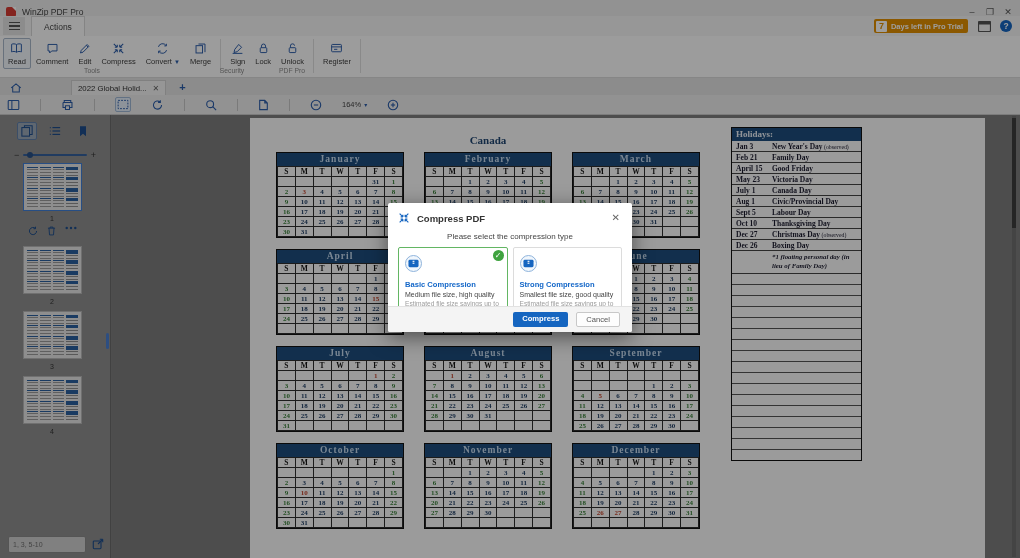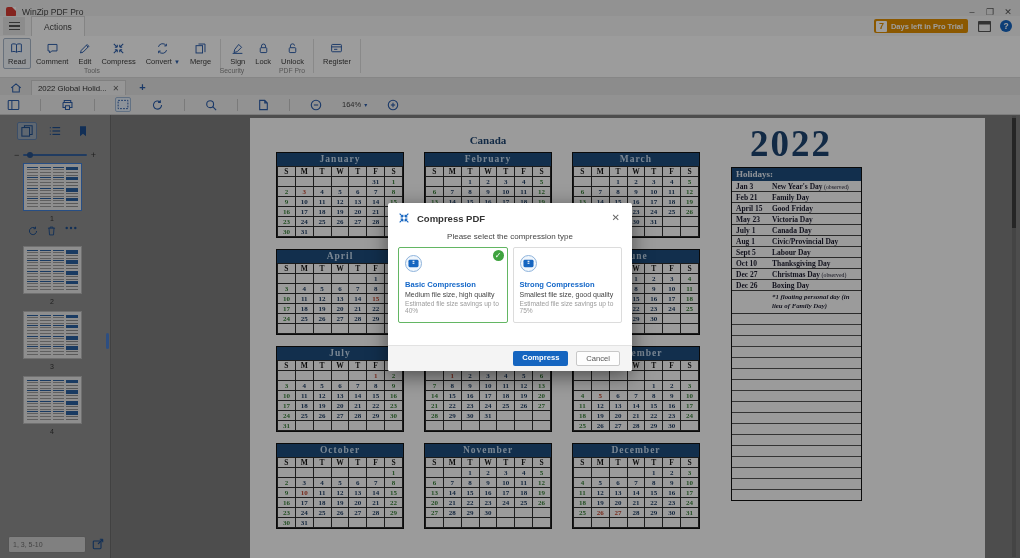--- a/index.html
+++ b/index.html
@@ -33,21 +33,21 @@
   .rbtn { display:flex; flex-direction:column; align-items:center; gap:2px; padding:3px 4px 2px; border:1px solid transparent; border-radius:2px; }
   .rbtn .lab { font-size:7.5px; color:#3b3b3b; white-space:nowrap; }
   .rbtn.active { border-color:#a9b7c9; background:#f0f5fb; }
   .rsep { width:1px; height:34px; background:#ddd; margin:1px 4px 0; }
   .glabel { position:absolute; top:31px; font-size:6.8px; color:#8a8a8a; transform:translateX(-50%); }
   .caret { font-size:6px; color:#2b5ca8; }
 
   
   #tabbar { left:0; top:78px; width:1020px; height:17px; background:#e2e2e2; display:flex; align-items:flex-end; }
   #home-btn { width:22px; height:15px; margin:0 4px 0 5px; display:flex; align-items:center; justify-content:center; }
-  #doc-tab { height:15px; background:#f3f3f3; border:1px solid #cfcfcf; border-bottom:none; display:flex; align-items:center; padding:0 6px; gap:6px; font-size:7.8px; color:#333; }
+  #doc-tab { height:15px; background:#f3f3f3; border:1px solid #cfcfcf; border-bottom:none; display:flex; align-items:center; padding:0 6px; gap:6px; font-size:7.8px; color:#333;margin-left:40px; }
   #doc-tab .x { color:#666; font-size:8px; }
   #new-tab-btn { margin-left:8px; color:#2b5ca8; font-size:11px; font-weight:bold; height:15px; line-height:14px; padding:0 5px; }
 
   
   #toolbar { left:0; top:95px; width:1020px; height:20px; background:#ececec; border-bottom:1px solid #c9c9c9; display:flex; align-items:center; gap:20px; padding-left:7px; }
   .tsep { width:1px; height:12px; background:#c5c5c5; }
   .tbtn { display:flex; align-items:center; }
   .tbtn.boxed { border:1px solid #9fb6d4; border-radius:2px; padding:1px; background:#e4edf8; }
   #zoom-level { font-size:7.5px; color:#444; display:flex; align-items:center; gap:3px; }
 
@@ -101,21 +101,21 @@
   .hdate { width:40px; padding-left:4px; }
   .hname { flex:1; }
   .hsuf { font-size:5.8px; font-weight:normal; }
   #holiday-note { display:flex; border-bottom:1px solid #444; font-family:"Liberation Serif",serif; }
   #holiday-note .nl { width:40px; border-right:none; }
   #holiday-note .nt { flex:1; font-style:italic; font-size:6.8px; font-weight:bold; color:#1b1b2e; padding:2px 2px 2px 0; line-height:1.3; }
   .hempty { height:11px; border-bottom:1px solid #555; }
 
   
   #dim { left:0; top:0; width:1020px; height:558px; background:rgba(0,0,0,0.38); z-index:50; }
-  #dialog { left:388px; top:203px; width:244px; height:168px; background:#fff; z-index:100; border-radius:2px; box-shadow:0 5px 20px rgba(0,0,0,0.5); }
+  #dialog { left:388px; top:203px; width:244px; height:129px; background:#fff; z-index:100; border-radius:2px; box-shadow:0 5px 20px rgba(0,0,0,0.5); }
   #dlg-head { display:flex; align-items:center; padding:9px 10px 6px; }
   #dlg-title { font-size:9.5px; color:#333; font-weight:bold; margin-left:7px; flex:1; }
   #dlg-close { color:#666; font-size:10px; line-height:10px; padding:0 2px; }
   #dlg-prompt { font-size:8px; color:#444; padding:2px 10px 6px;text-align:center; }
   #dlg-cards { display:flex; gap:5px; padding:0 10px; }
   .card { width:110px; height:76px; border:1px solid #dcdcdc; border-radius:2px; position:relative; padding:7px 6px; }
   .card.sel { border:1.5px solid #63b663; }
   .card .circ { width:17px; height:17px; border-radius:50%; border:1px solid #8fb4dc; background:#f0f6fc; display:flex; align-items:center; justify-content:center; margin-bottom:8px; }
   .card .ct { font-size:7.6px; font-weight:bold; color:#1467c8; margin-bottom:2px; }
   .card .cd { font-size:7px; color:#444; margin-bottom:2px; }
@@ -1305,21 +1305,20 @@
               <td class="emp"></td>
               <td class="emp"></td>
               <td class="emp"></td>
               <td class="emp"></td>
             </tr>
           </tbody>
         </table>
       </div>
     </div>
   <div id="year-panel">
-    <div id="year-text">2022</div>
     <div id="holidays-box">
       <div id="holidays-header">Holidays:</div>
       <div>
           <div class="hrow">
             <span class="hdate">Jan 3</span>
             <span class="hname">New Year's Day<span class="hsuf"> (observed)</span></span>
           </div>
           <div class="hrow">
             <span class="hdate">Feb 21</span>
             <span class="hname">Family Day</span>

